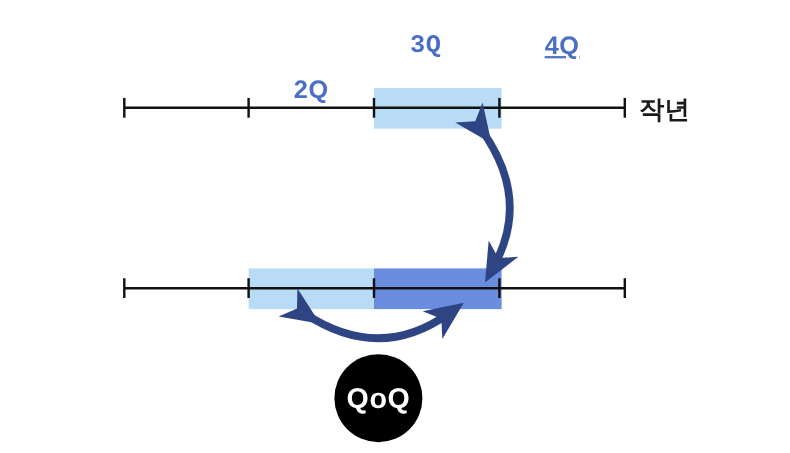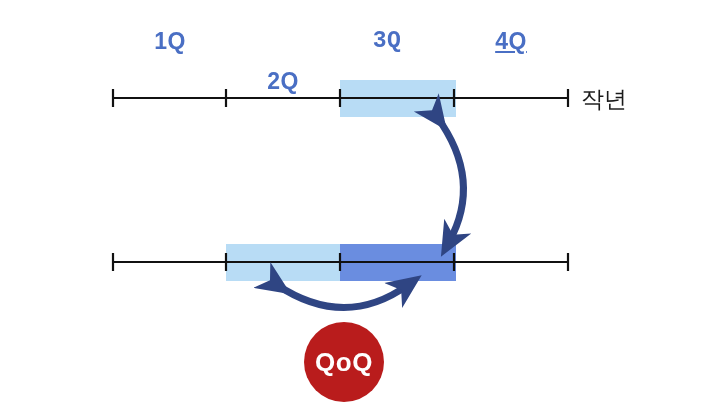--- a/index.html
+++ b/index.html
@@ -28,21 +28,21 @@
     font-weight: 700;
     color: #4a6fc4;
     text-align: center;
     width: 80px;
     letter-spacing: 0.5px;
     user-select: none;
   }
   .row-label {
     position: absolute;
     font-size: 23px;
-    font-weight: 400;
+    font-weight: 700;
     color: #1a1a1a;
     white-space: nowrap;
     user-select: none;
   }
   .axis-svg {
     position: absolute;
     left: 0;
     top: 0;
     width: 718px;
     height: 412px;
@@ -63,21 +63,20 @@
     font-size: 26px;
     letter-spacing: 0.5px;
     user-select: none;
   }
 </style>
 </head>
 <body>
 
 <div id="stage">
 
-  <div class="q-label" style="left:130px; top:28px;">1Q</div>
   <div class="q-label" style="left:243px; top:28px;margin-top:40px;">2Q</div>
   <div class="q-label" style="left:347px; top:28px;font-family:Liberation Mono, monospace;">3Q</div>
   <div class="q-label" style="left:471px; top:28px;text-decoration:underline;">4Q</div>
 
   <div class="bar" style="left:340px; top:80px; width:116px; height:37px; background:#b8dcf5;"></div>
 
   <div class="bar" style="left:226px; top:244px; width:114px; height:37px; background:#b8dcf5;"></div>
   <div class="bar" style="left:340px; top:244px; width:116px; height:37px; background:#6a8de0;"></div>
 
   <svg class="axis-svg" viewBox="0 0 718 412" xmlns="http://www.w3.org/2000/svg">
@@ -105,15 +104,15 @@
       <line x1="568" y1="253" x2="568" y2="271" stroke="#111111" stroke-width="2.2"></line>
     </g>
 
     <path d="M 437,117 Q 483,180 449,242" fill="none" stroke="#2f4583" stroke-width="7" marker-start="url(#arrowhead)" marker-end="url(#arrowhead)"></path>
 
     <path d="M 277,285 Q 345,330 408,285" fill="none" stroke="#2f4583" stroke-width="7" marker-start="url(#arrowhead)" marker-end="url(#arrowhead)"></path>
   </svg>
 
   <div class="row-label" style="left:581px; top:84px;">작년</div>
 
-  <div class="badge" style="left:304px; top:322px; width:80px; height:80px; background:#b91c1c;">QoQ</div>
+  <div class="badge" style="left:304px; top:322px; width:80px; height:80px; background:#000000;">QoQ</div>
 
 </div>
 
 </body></html>

